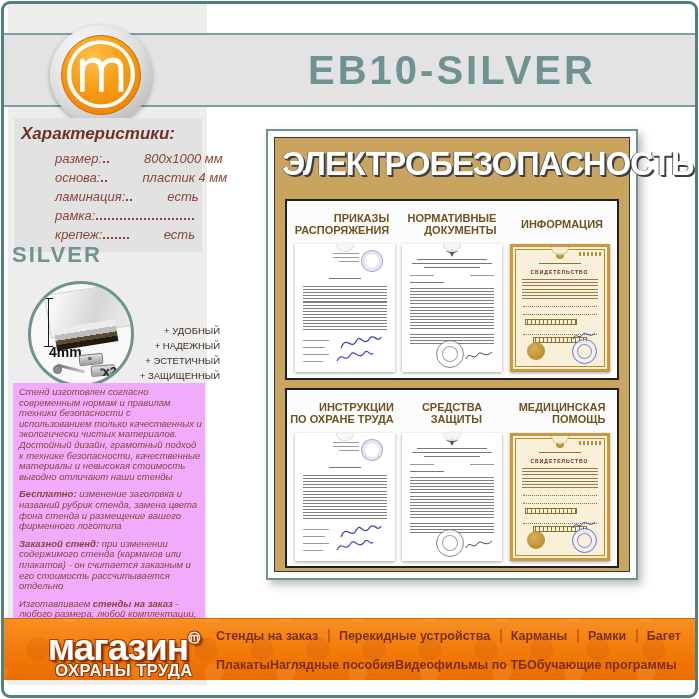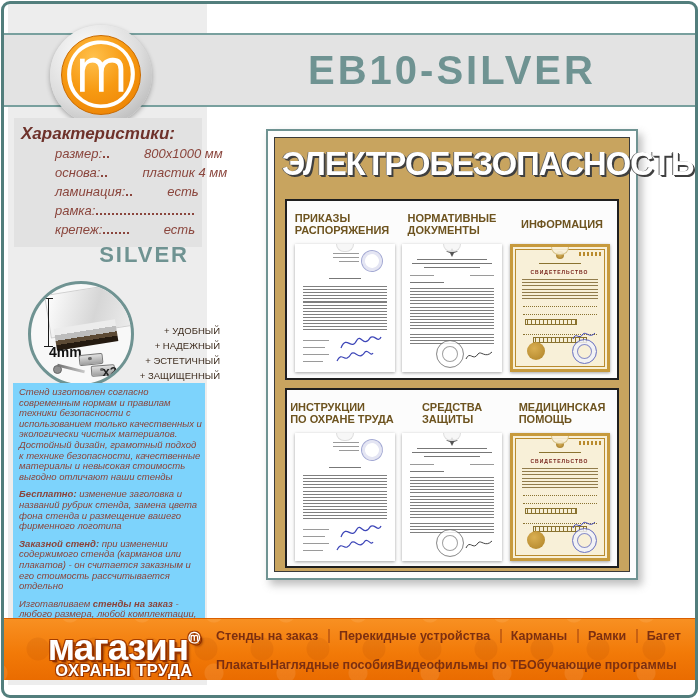--- a/index.html
+++ b/index.html
@@ -22,26 +22,26 @@
         background:radial-gradient(circle at 38% 30%, #ffffff, #dcdcdc 55%, #a6a6a6 100%);
         box-shadow:0 2px 5px rgba(0,0,0,.3);display:flex;align-items:center;justify-content:center;}
   .logo-inner{width:78px;height:78px;border-radius:50%;
         background:radial-gradient(circle at 40% 28%, #ffc14d, #f79a12 45%, #e97c00 100%);
         border:1px solid #c96a00;display:flex;align-items:center;justify-content:center;}
   .logo-m{color:#fff;font-size:72px;line-height:72px;font-family:"DejaVu Sans",sans-serif;}
 
   
   .char-box{position:absolute;left:14px;top:118px;width:188px;background:#e2e2e2;
         padding:6px 7px 8px 7px;z-index:3;box-sizing:border-box;}
-  .char-title{font-size:17px;font-weight:bold;font-style:italic;color:#6e322b;}
+  .char-title{font-size:17px;font-weight:bold;font-style:italic;color:#6e322b;margin-bottom:5px;}
   .char-row{display:flex;align-items:baseline;font-size:13px;font-style:italic;color:#8a453c;line-height:19px;}
   .char-row .lbl,.char-row .val{white-space:nowrap;margin-left:34px;}
   .char-row .dots{flex:1;border-bottom:2px dotted #8a453c;margin:0 1px 3px 1px;min-width:6px;}
 
-  .silver{position:absolute;left:1px;top:242px;width:188px;text-align:right;font-size:22px;
+  .silver{position:absolute;left:12px;top:242px;width:188px;text-align:left;font-size:22px;
         font-weight:bold;color:#6f9392;letter-spacing:2px;z-index:3;}
 
   
   .photo{position:absolute;left:28px;top:281px;width:100px;height:100px;border-radius:50%;
         background:#f8f8f8;border:3px solid #6f9392;z-index:3;overflow:hidden;}
   .marble{position:absolute;left:16px;top:4px;width:86px;height:42px;border:1px solid #cfcfcf;
         background:linear-gradient(115deg,#ffffff,#d6d6d6 55%,#efefef);transform:rotate(-9deg);}
   .frame-bar{position:absolute;left:24px;top:40px;width:62px;height:22px;transform:rotate(-9deg);
         background:linear-gradient(180deg,#ececec 0 30%, #bdbdbd 30% 55%, #5c4a35 55% 75%, #241a10 75% 100%);}
   .dim-line{position:absolute;left:17px;top:14px;width:1px;height:48px;background:#1a1a1a;}
@@ -53,39 +53,39 @@
   .screw{position:absolute;left:26px;top:83px;width:28px;height:3px;background:linear-gradient(90deg,#707070,#c9c9c9);
         transform:rotate(14deg);}
   .screw-head{position:absolute;left:22px;top:81px;width:7px;height:7px;border-radius:50%;background:#8f8f8f;border:1px solid #666;}
   .qty{position:absolute;right:14px;bottom:5px;font-size:13px;font-weight:bold;color:#222;}
 
   
   .features{position:absolute;left:128px;top:323px;width:92px;text-align:right;z-index:3;
         font-size:9.5px;font-weight:normal;color:#3d2c1e;line-height:15px;}
 
   
-  .paras{position:absolute;left:13px;top:383px;width:192px;z-index:3;background:#7dd3fc;
+  .paras{position:absolute;left:13px;top:383px;width:192px;z-index:3;background:#f0abfc;
         padding:4px 3px 6px 6px;box-sizing:border-box;
         font-size:9.5px;font-style:italic;color:#8a453c;line-height:10.6px;}
   .paras p{margin:0 0 7px 0;}
   .paras b{font-style:italic;}
 
   
   .stand{position:absolute;left:266px;top:129px;width:372px;height:451px;z-index:3;box-sizing:border-box;
         border:2px solid #6f9392;background:#fdfdfd;padding:6px;
         box-shadow:4px 5px 8px rgba(110,110,110,.45);}
   .stand-inner{position:relative;width:100%;height:100%;background:#c8a45f;border:1px solid #3a3a3a;box-sizing:border-box;}
   .stand-title{position:absolute;top:6px;left:0;right:0;text-align:center;font-size:34px;font-weight:bold;
         color:#fff;letter-spacing:-1px;transform:scaleX(.96);
         text-shadow:2px 2px 0 #3f3f3f,1px 1px 0 #3f3f3f,-1px 0 0 #6b6b6b;white-space:nowrap;}
   .panel{position:absolute;left:10px;right:10px;background:#fcfcfc;border:2px solid #1f1f1f;box-sizing:border-box;}
   .panel1{top:61px;height:181px;}
   .panel2{top:250px;height:180px;}
   .heads{display:flex;height:36px;padding-top:5px;}
-  .head{flex:1;display:flex;align-items:center;justify-content:center;text-align:left;
+  .head{flex:1;display:flex;align-items:center;justify-content:center;text-align:right;
         font-size:11px;font-weight:bold;color:#6d531f;line-height:12px;white-space:pre-line;}
   .docs{display:flex;justify-content:space-evenly;margin-top:2px;}
   .doc{position:relative;width:100px;height:128px;background:#fff;box-shadow:0 1px 3px rgba(0,0,0,.35);
         overflow:hidden;box-sizing:border-box;}
   .notch{position:absolute;top:0;left:50%;transform:translateX(-50%);width:16px;height:7px;
         border:1px solid #ddd;border-top:none;border-radius:0 0 8px 8px;background:rgba(246,246,246,.85);z-index:5;}
   .tblock{position:absolute;background:repeating-linear-gradient(180deg, rgba(105,105,105,.85) 0 1px, transparent 1px 3.1px);}
   .ln{position:absolute;height:1px;background:#9a9a9a;}
   .stamp-round{position:absolute;border-radius:50%;}
   .stamp-a{top:6px;right:12px;width:20px;height:20px;border:1px solid #9aa0cf;

